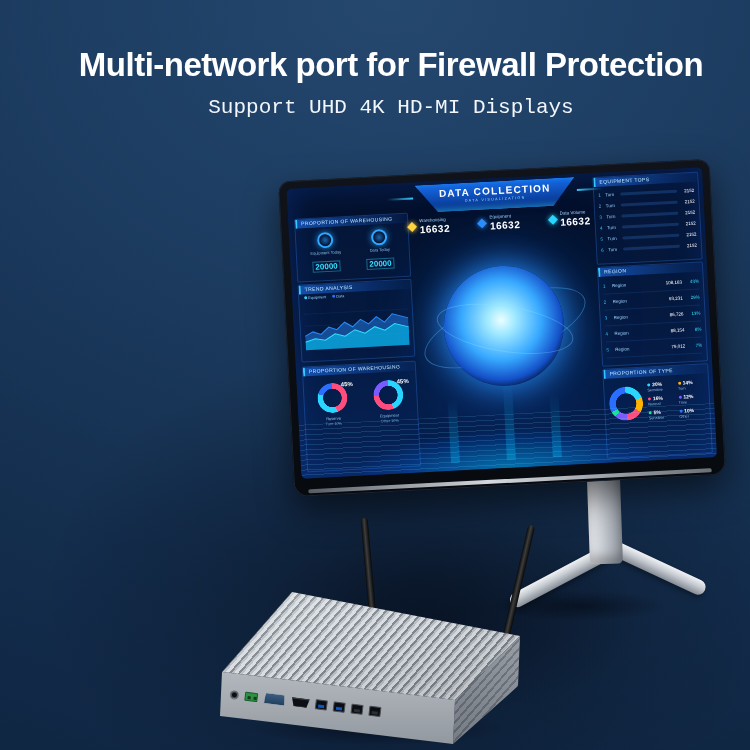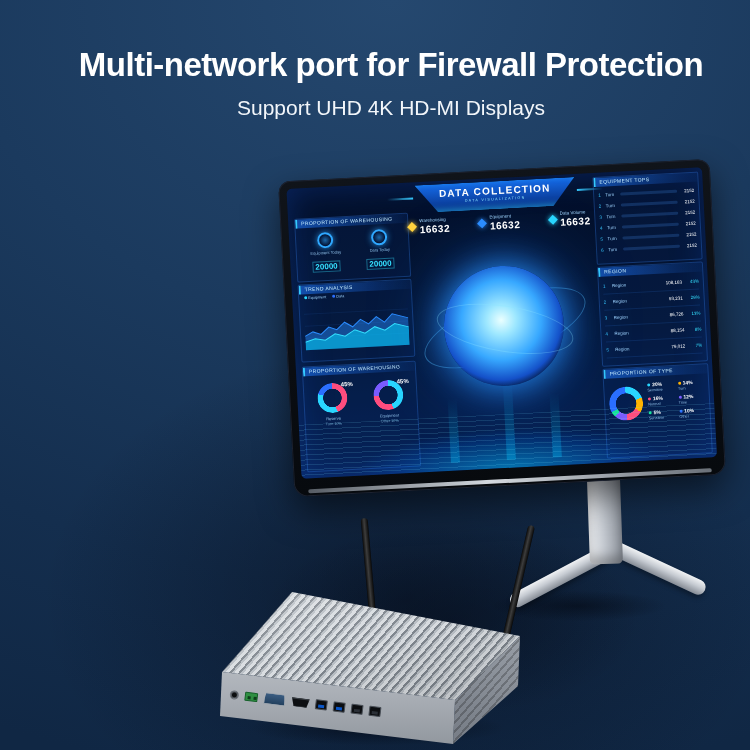--- a/index.html
+++ b/index.html
@@ -6,21 +6,21 @@
   .stage{position:relative;width:750px;height:750px;overflow:hidden;
     font-family:"Liberation Sans",sans-serif;
     background:
       radial-gradient(75% 55% at 52% 80%, rgba(5,11,24,.55) 0%, rgba(5,11,24,0) 62%),
       radial-gradient(130% 105% at 50% 0%, #25486f 0%, #1b3a5e 42%, #142e4e 74%, #102744 100%); padding-left: 32px;}
   
   .headline{position:absolute;top:46px;left:50%;transform:translateX(-50%);margin:0;
     font-size:33px;font-weight:700;color:#ffffff;white-space:nowrap;letter-spacing:-.5px;z-index:20;}
   .subtitle{position:absolute;left:50%;transform:translateX(-50%);color:#f2f6fa;
     font-size:21px;white-space:nowrap;z-index:20;}
-  .sub1{top:96px;} .sub2{top:120px;}
+  .sub1{top:96px;font-family:Liberation Mono, monospace;} .sub2{top:120px;}
   
   .floor-shadow{position:absolute;left:170px;top:480px;width:560px;height:280px;z-index:1;
     background:radial-gradient(50% 50% at 50% 50%, rgba(4,9,20,.40) 0%, rgba(4,9,20,0) 68%);}
   .stand-shadow{position:absolute;left:452px;top:584px;width:252px;height:44px;z-index:1;
     background:radial-gradient(50% 50% at 50% 50%, rgba(3,8,18,.55) 0%, rgba(3,8,18,0) 70%);}
   
   .stand{position:absolute;z-index:2;}
   .stand-neck{position:absolute;left:556px;top:452px;width:33px;height:112px;border-radius:5px;
     background:linear-gradient(90deg,#eceef1 0%,#c3c8cf 45%,#8b919a 100%);
     box-shadow:inset 0 -8px 10px rgba(0,0,0,.25);transform:rotate(-2deg);}

